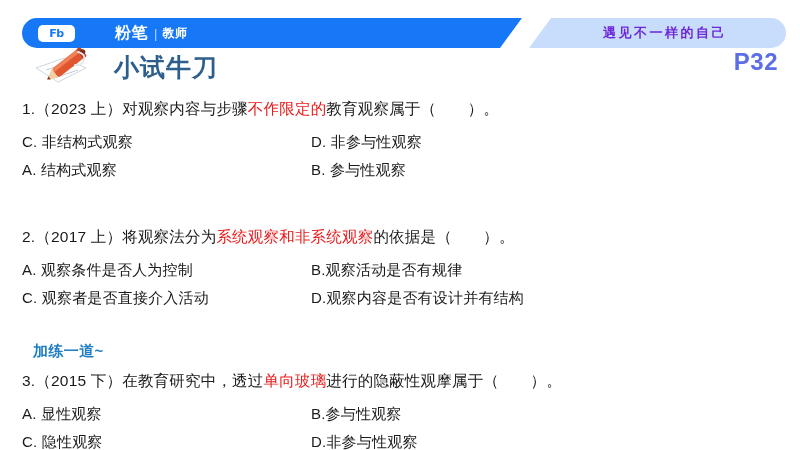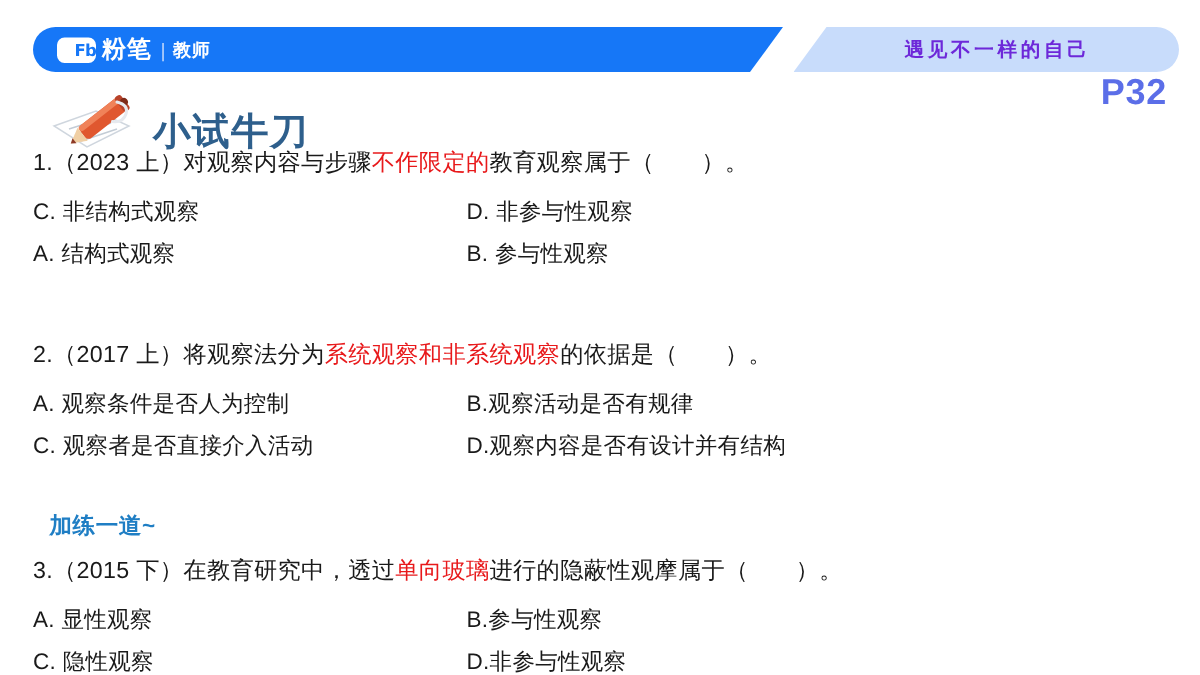--- a/index.html
+++ b/index.html
@@ -51,37 +51,38 @@
   .logo-wrap {
     position: absolute;
     left: 38px;
     top: 0;
     height: 30px;
     display: flex;
     align-items: center;
     gap: 4px;
   }
   .logo-badge {
-    width: 26px;
+    width: 37px;
     height: 17px;
     background: #ffffff;
     border-radius: 5px;
     color: #1677f7;
     font-size: 11px;
     font-weight: bold;
     line-height: 17px;
-    text-align: right;
+    text-align: center;
     letter-spacing: -0.5px;
     font-family: "DejaVu Sans", sans-serif;
   }
   .logo-name {
     color: #ffffff;
     font-size: 16px;
     font-weight: bold;
     letter-spacing: 0.5px;
+    margin-left: 36px;
   }
   .logo-sep {
     color: #bcd5fb;
     font-size: 13px;
     margin: 0 1px 0 2px;
   }
   .logo-sub {
     color: #ffffff;
     font-size: 12px;
     font-weight: bold;
@@ -111,24 +112,25 @@
     font-weight: bold;
     font-family: "Liberation Sans", sans-serif;
     letter-spacing: 0.5px;
     margin-left: 30px;
   }
 
   
   .section-title-row {
     position: absolute;
     left: 30px;
-    top: 62px;
+    top: 46px;
     display: flex;
-    align-items: flex-end;
+    align-items: center;
     height: 42px;
+    gap: 12px;
   }
   .pencil-icon {
     width: 70px;
     height: 42px;
     position: relative;
     flex: 0 0 auto;
   }
   .section-title {
     color: #2e5f8c;
     font-size: 25px;

